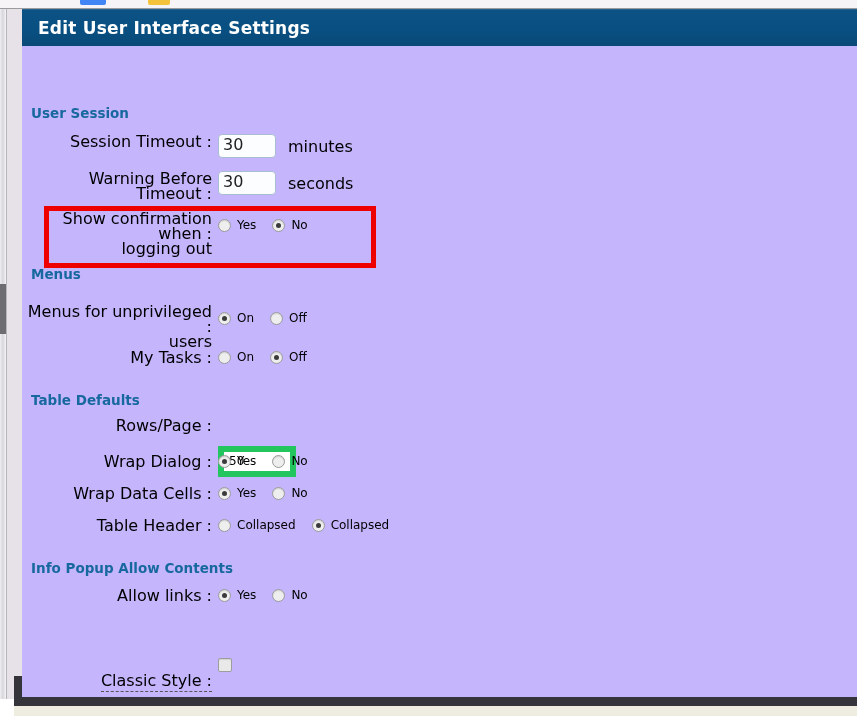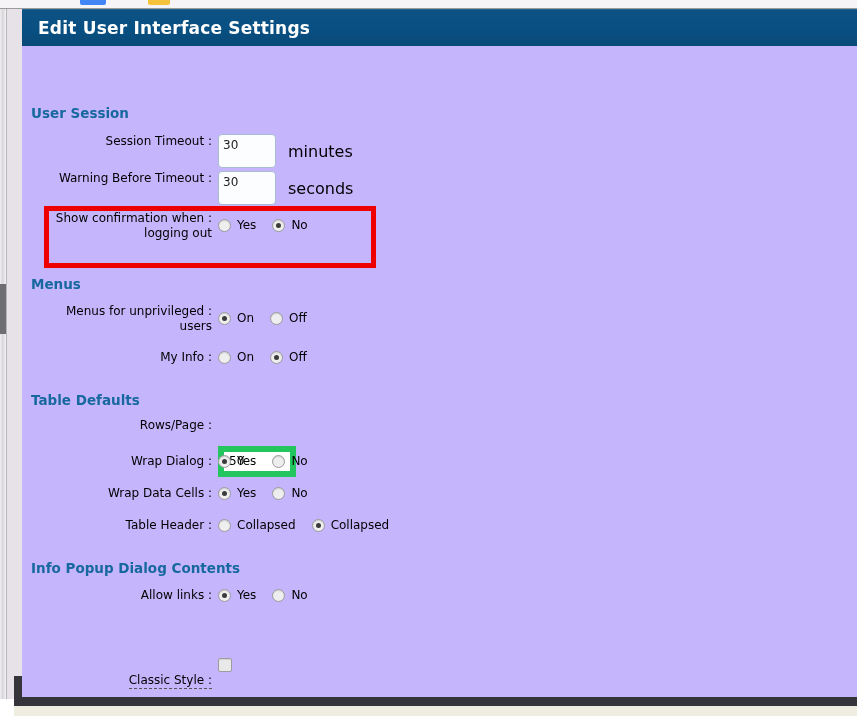--- a/index.html
+++ b/index.html
@@ -134,42 +134,42 @@
     left: 0;
     width: 830px;
     height: 22px;
   }
   .row .lbl {
     position: absolute;
     left: 0;
     width: 190px;
     top: 0;
     text-align: right;
-    font-size: 12px;
+    font-size: 16px;
     color: #000000;
     line-height: 15px;
     white-space: pre-line;
   }
   .row .lbl.two-line { top: -7px; }
 
   .field {
     position: absolute;
     left: 196px;
     top: 0;
     display: flex;
     align-items: center;
   }
 
   
   input.txt {
     width: 48px;
     height: 17px;
-    padding: 1px 4px 14px 4px;
+    padding: 1px 4px 4px 4px;
     font-family: "DejaVu Sans", "Liberation Sans", sans-serif;
-    font-size: 12px;
+    font-size: 16px;
     color: #222;
     background: #fbfdff;
     border: 1px solid #a9bdd0;
     border-radius: 4px;
     box-sizing: content-box;
     outline: none;
   }
   .unit {
     margin-left: 12px;
     font-size: 16px;
@@ -318,41 +318,41 @@
               <span class="rlabel">Yes</span>
             </div>
             <div class="radio-item">
               <span class="radio checked"></span>
               <span class="rlabel">No</span>
             </div>
           </div>
         </div>
       </div>
 
-      <div class="section-title" style="top:230px;">Menus</div>
+      <div class="section-title" style="top:220px;">Menus</div>
 
       <div class="row" style="top:265px;">
         <div class="lbl two-line">Menus for unprivileged :
 users</div>
         <div class="field">
           <div class="radio-group">
             <div class="radio-item">
               <span class="radio checked"></span>
               <span class="rlabel">On</span>
             </div>
             <div class="radio-item">
               <span class="radio"></span>
               <span class="rlabel">Off</span>
             </div>
           </div>
         </div>
       </div>
 
       <div class="row" style="top:304px;">
-        <div class="lbl">My Info :</div>
+        <div class="lbl">My Tasks :</div>
         <div class="field">
           <div class="radio-group">
             <div class="radio-item">
               <span class="radio"></span>
               <span class="rlabel">On</span>
             </div>
             <div class="radio-item">
               <span class="radio checked"></span>
               <span class="rlabel">Off</span>
             </div>
@@ -413,21 +413,21 @@
               <span class="rlabel">Collapsed</span>
             </div>
             <div class="radio-item">
               <span class="radio checked"></span>
               <span class="rlabel">Collapsed</span>
             </div>
           </div>
         </div>
       </div>
 
-      <div class="section-title" style="top:514px;">Info Popup Dialog Contents</div>
+      <div class="section-title" style="top:514px;">Info Popup Allow Contents</div>
 
       <div class="row" style="top:542px;">
         <div class="lbl">Allow links :</div>
         <div class="field">
           <div class="radio-group">
             <div class="radio-item">
               <span class="radio checked"></span>
               <span class="rlabel">Yes</span>
             </div>
             <div class="radio-item">

